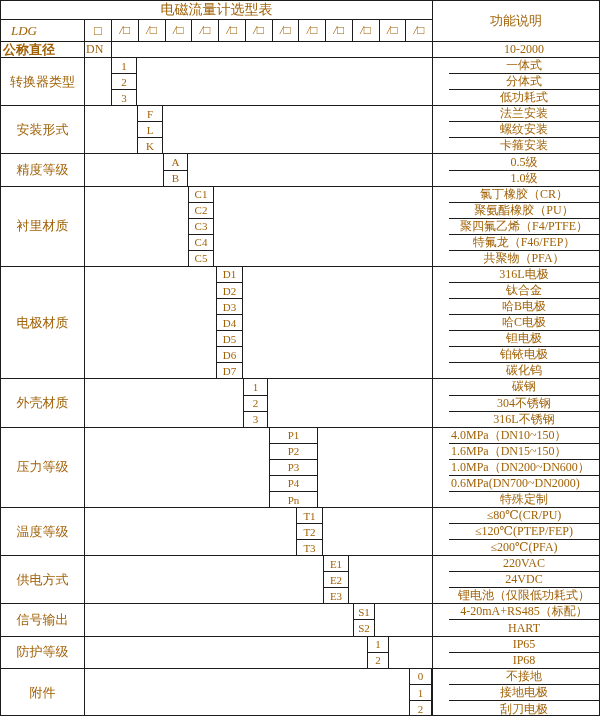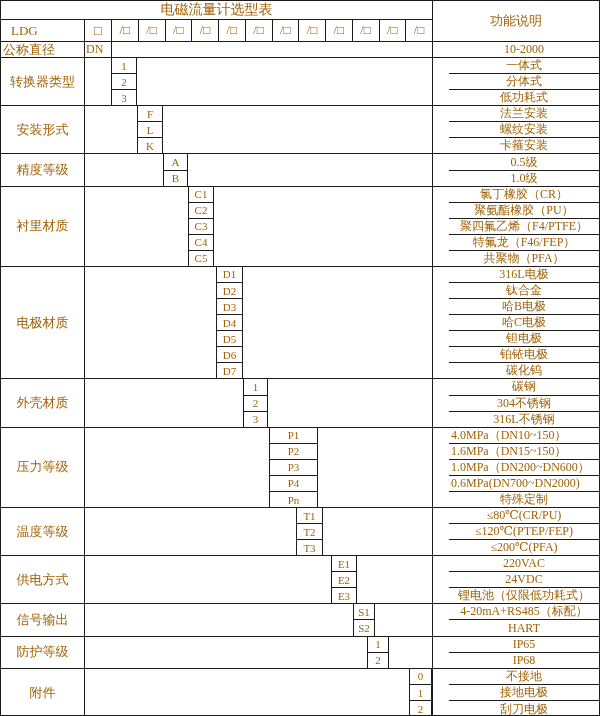--- a/index.html
+++ b/index.html
@@ -13,21 +13,21 @@
     color:#a16207;
     overflow:hidden;
   }
   
   .hdr{display:flex;height:41px;border-bottom:1px solid #1c1c1c;}
   .hdr-left{flex:1;display:flex;flex-direction:column;}
   .title-cell{
     height:19px;display:flex;align-items:center;justify-content:center;
     font-size:14px;border-bottom:1px solid #1c1c1c;
   }
-  .model-row{flex:1;display:flex;}
+  .model-row{flex:1;display:flex;font-style:italic;}
   .ldg-cell{
     width:84px;border-right:1px solid #1c1c1c;
     display:flex;align-items:center;padding-left:10px;font-size:13px;
   }
   .box-cell{
     width:27px;border-right:1px solid #1c1c1c;
     display:flex;align-items:center;justify-content:center;font-size:13px;
   }
   .slot-cell{
     flex:1;border-right:1px solid #1c1c1c;
@@ -39,21 +39,21 @@
     display:flex;align-items:center;justify-content:center;font-size:13px;
   }
   
   .group{display:flex;border-bottom:1px solid #1c1c1c;}
   .group:last-child{border-bottom:none;}
   .cat{
     width:84px;border-right:1px solid #1c1c1c;
     display:flex;align-items:center;justify-content:center;
     font-size:13px;letter-spacing:0;
   }
-  .cat.al{justify-content:flex-start;padding-left:2px;}
+  .cat.al{justify-content:flex-start;padding-left:2px;font-weight:bold;}
   .dn-cell{
     width:27px;border-right:1px solid #1c1c1c;
     display:flex;align-items:center;padding-left:1px;font-size:12px;
   }
   .mid{flex:1;position:relative;}
   .stack{
     position:absolute;top:0;bottom:0;
     border-left:1px solid #1c1c1c;border-right:1px solid #1c1c1c;
     display:flex;flex-direction:column;
   }
@@ -246,21 +246,21 @@
     <div class="func">
       <div class="func-cell">≤80℃(CR/PU)</div>
       <div class="func-cell">≤120℃(PTEP/FEP)</div>
       <div class="func-cell">≤200℃(PFA)</div>
     </div>
   </div>
 
   <div class="group" style="height:48.21px">
     <div class="cat">供电方式</div>
     <div class="mid">
-      <div class="stack" style="left:246px;width:26px">
+      <div class="stack" style="left:238px;width:26px">
         <div class="code-cell">E1</div>
         <div class="code-cell">E2</div>
         <div class="code-cell">E3</div>
       </div>
     </div>
     <div class="func">
       <div class="func-cell">220VAC</div>
       <div class="func-cell">24VDC</div>
       <div class="func-cell">锂电池（仅限低功耗式）</div>
     </div>

